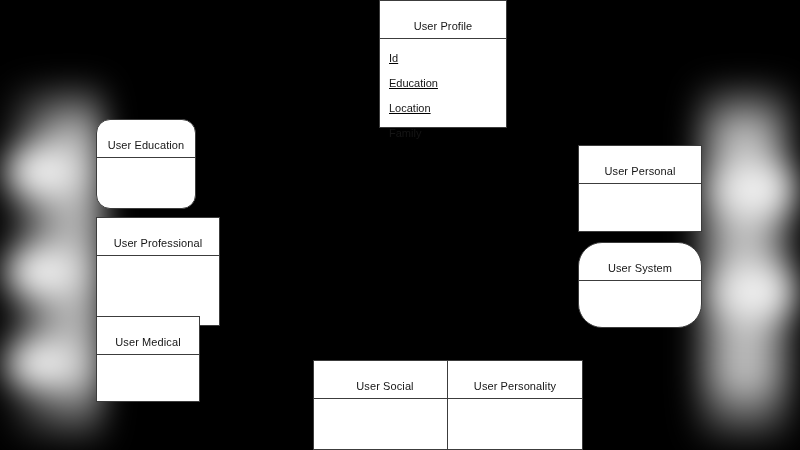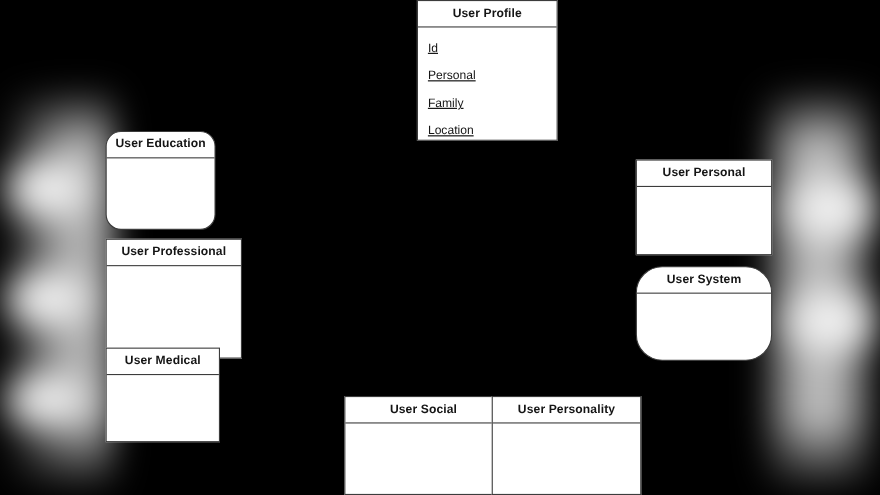--- a/index.html
+++ b/index.html
@@ -65,24 +65,24 @@
     position: absolute;
     background: #ffffff;
     border: 1px solid #3c3c3c;
     box-sizing: border-box;
     display: flex;
     flex-direction: column;
   }
   .uml-title {
     text-align: center;
     font-size: 11px;
-    font-weight: bold;
+    font-weight: normal;
     color: #151515;
     line-height: 1;
-    padding: 6px 4px 6px 4px;
+    padding: 20px 4px 6px 4px;
     border-bottom: 1px solid #3c3c3c;
     box-sizing: border-box;
     letter-spacing: 0.1px;
   }
   .uml-body {
     flex: 1 1 auto;
     padding: 7px 0 4px 9px;
     box-sizing: border-box;
     text-decoration: underline;
   }
@@ -99,23 +99,23 @@
 <div id="canvas">
 
   <div id="side-blur-left" class="side-blur"></div>
   <div id="side-blur-right" class="side-blur"></div>
 
   <div id="class-boxes">
       <div class="uml-class" style="left: 379px; top: 0px; width: 128px; height: 128px;">
         <div class="uml-title">User Profile</div>
         <div class="uml-body">
           <div class="uml-attr">Id</div>
-          <div class="uml-attr">Personal</div>
+          <div class="uml-attr">Education</div>
+          <div class="uml-attr">Location</div>
           <div class="uml-attr">Family</div>
-          <div class="uml-attr">Location</div>
         </div>
       </div>
       <div class="uml-class" style="left: 96px; top: 119px; width: 100px; height: 90px; border-radius: 14px;">
         <div class="uml-title">User Education</div>
         <div class="uml-body"></div>
       </div>
       <div class="uml-class" style="left: 96px; top: 217px; width: 124px; height: 109px;">
         <div class="uml-title">User Professional</div>
         <div class="uml-body"></div>
       </div>

